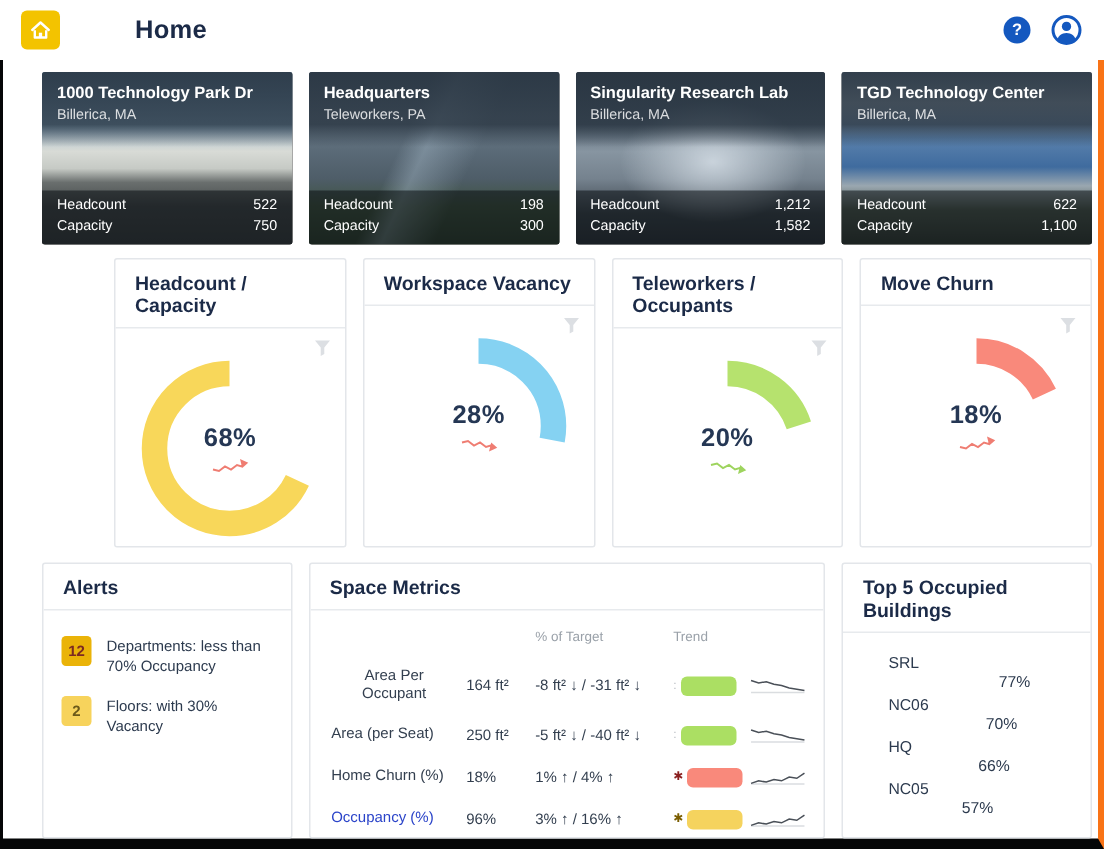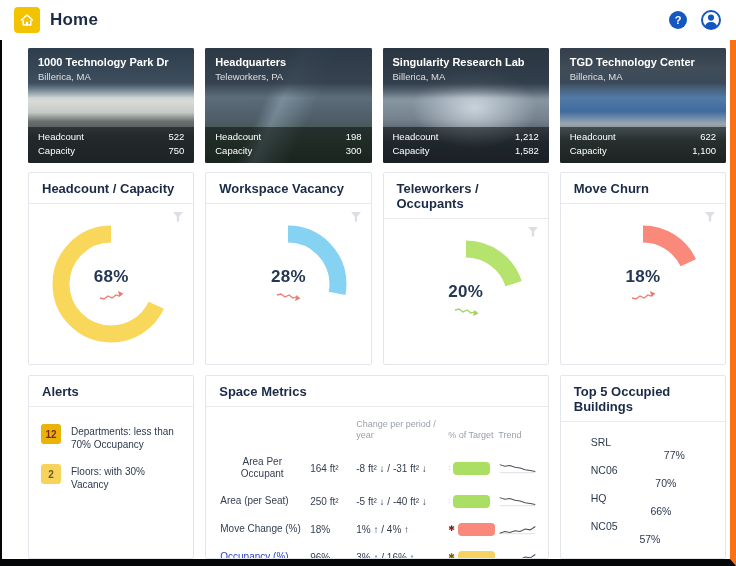--- a/index.html
+++ b/index.html
@@ -2,30 +2,30 @@
 <html><head>
 <meta charset="utf-8">
 <style>
   html,body{margin:0;padding:0;}
   body{
     width:736px;height:566px;overflow:hidden;background:#fff;
     font-family:"Liberation Sans", sans-serif;
     -webkit-font-smoothing:antialiased;
   }
   
-  .topbar{height:40px;display:flex;align-items:center;padding:0 14px;background:#fff;}
+  .topbar{height:40px;display:flex;align-items:center;padding:0 14px;background:#fff;gap:40px;}
   .home-badge{width:26px;height:26px;border-radius:4px;background:#f3c300;display:flex;align-items:center;justify-content:center;}
   .page-title{font-size:17px;font-weight:bold;color:#1b2a47;margin-left:10px;letter-spacing:.2px;}
   .topbar-right{margin-left:auto;display:flex;align-items:center;gap:13px;}
   .help-circ{width:18px;height:18px;border-radius:50%;background:#1458bf;color:#fff;font-size:11px;font-weight:bold;
     display:flex;align-items:center;justify-content:center;cursor:pointer;}
   .user-circ{width:22px;height:22px;cursor:pointer;display:flex;}
   
   .frame{box-sizing:border-box;height:526px;background:#fff;
-    border-left:2px solid #050607;border-right:6px solid #f97316;border-bottom:7px solid #050607;}
+    border-left:2px solid #050607;border-right:4px solid #f97316;border-bottom:7px solid #050607;}
   .row4{display:grid;grid-template-columns:repeat(4,1fr);gap:11px;padding:0 4px 0 26px;}
   
   .cards-row{padding-top:8px;}
   .bcard{position:relative;height:115px;border-radius:2px;overflow:hidden;cursor:pointer;background:#333;}
   .bphoto{position:absolute;inset:0;}
   .p0 .bphoto{background:
     linear-gradient(180deg,#6f94b5 0%,#8fb3cd 30%,#bac9d1 38%,#d8dbd6 46%,#c6cac5 56%,#6a6f6e 64%,#43484a 78%,#383c3e 100%);}
   .p1 .bphoto{background:
     linear-gradient(115deg,rgba(255,255,255,0) 38%,rgba(170,190,205,.4) 46%,rgba(255,255,255,0) 62%),
     linear-gradient(180deg,#5d6f80 0%,#70808e 26%,#5a6a77 46%,#4e5d68 62%,#3f5340 78%,#2f4030 100%);}
@@ -37,21 +37,21 @@
   .btop{position:absolute;top:0;left:0;right:0;height:50px;padding:7px 10px;box-sizing:border-box;
     background:linear-gradient(180deg,rgba(38,50,62,.88) 0%,rgba(38,50,62,.78) 70%,rgba(38,50,62,0) 100%);}
   .bname{font-size:11px;font-weight:bold;color:#fff;line-height:14px;}
   .bloc{font-size:9.5px;color:rgba(255,255,255,.82);margin-top:2px;}
   .bstats{position:absolute;bottom:0;left:0;right:0;background:rgba(10,14,18,.55);padding:3px 10px 5px;}
   .brow{display:flex;justify-content:space-between;color:#fff;font-size:9.5px;line-height:14px;}
   
   .panel{border:1px solid #e3e6ea;border-radius:2px;background:#fff;box-sizing:border-box;}
   .panel-h{padding:8px 13px 7px;font-size:13px;font-weight:bold;color:#1b2a47;border-bottom:1px solid #e7eaed;}
   
-  .gauges-row{padding-top:9px;}
+  .gauges-row{padding-top:9px;margin-left:48px;}
   .gauge{height:193px;}
   .gauge-body{position:relative;height:160px;display:flex;align-items:center;justify-content:center;}
   .filter-ic{position:absolute;top:7px;right:9px;cursor:pointer;line-height:0;}
   .donut circle{fill:none;stroke-width:17;}
   .gauge-label{position:absolute;inset:0;display:flex;flex-direction:column;align-items:center;justify-content:center;pointer-events:none;}
   .gauge-val{font-size:17px;font-weight:bold;color:#253754;letter-spacing:.3px;}
   .mini{margin-top:3px;}
   
   .bottom-row{padding-top:10px;}
   .bottom-row .panel{height:184px;overflow:hidden;}
@@ -296,21 +296,20 @@
         </div>
       </div>
     </div>
 
     <div class="panel span2">
       <div class="panel-h">Space Metrics</div>
       <div class="sm-body">
         <div class="sm-grid sm-headrow">
           <div class="sm-hcell"></div>
           <div class="sm-hcell"></div>
-          <div class="sm-hcell" style="width:80px;">Change per period / year</div>
           <div class="sm-hcell">% of Target</div>
           <div class="sm-hcell">Trend</div>
         </div>
 
         <div class="sm-grid sm-row tall">
           <div class="sm-name" style="color: rgb(51, 63, 79); text-align: center;">Area Per Occupant</div>
           <div class="sm-val">164 ft²</div>
           <div class="sm-change">-8 ft² ↓ / -31 ft² ↓</div>
           <div class="sm-target">
               <span class="sm-marker" style="color: rgb(185, 190, 196);">:</span>
@@ -330,21 +329,21 @@
               <span class="sm-marker" style="color: rgb(185, 190, 196);">:</span>
               <span class="sm-bar" style="background: rgb(171, 223, 99);"></span>
             </div>
           <div class="sm-trend"><svg class="spark" width="39" height="16" viewBox="0 0 46 16">
                 <line x1="2" y1="13.5" x2="44" y2="13.5"></line>
                 <polyline points="2,4 8,6 14,5 20,7 26,8 32,10 38,11 44,12"></polyline>
               </svg></div>
         </div>
 
         <div class="sm-grid sm-row">
-          <div class="sm-name" style="color: rgb(51, 63, 79);">Move Change (%)</div>
+          <div class="sm-name" style="color: rgb(51, 63, 79);">Home Churn (%)</div>
           <div class="sm-val">18%</div>
           <div class="sm-change">1% ↑ / 4% ↑</div>
           <div class="sm-target">
               <span class="sm-marker" style="color: rgb(138, 31, 31);">✱</span>
               <span class="sm-bar" style="background: rgb(249, 137, 123);"></span>
             </div>
           <div class="sm-trend"><svg class="spark" width="39" height="16" viewBox="0 0 46 16">
                 <line x1="2" y1="13.5" x2="44" y2="13.5"></line>
                 <polyline points="2,13 8,11 14,12 20,10 26,11 32,8 38,9 44,5"></polyline>
               </svg></div>

